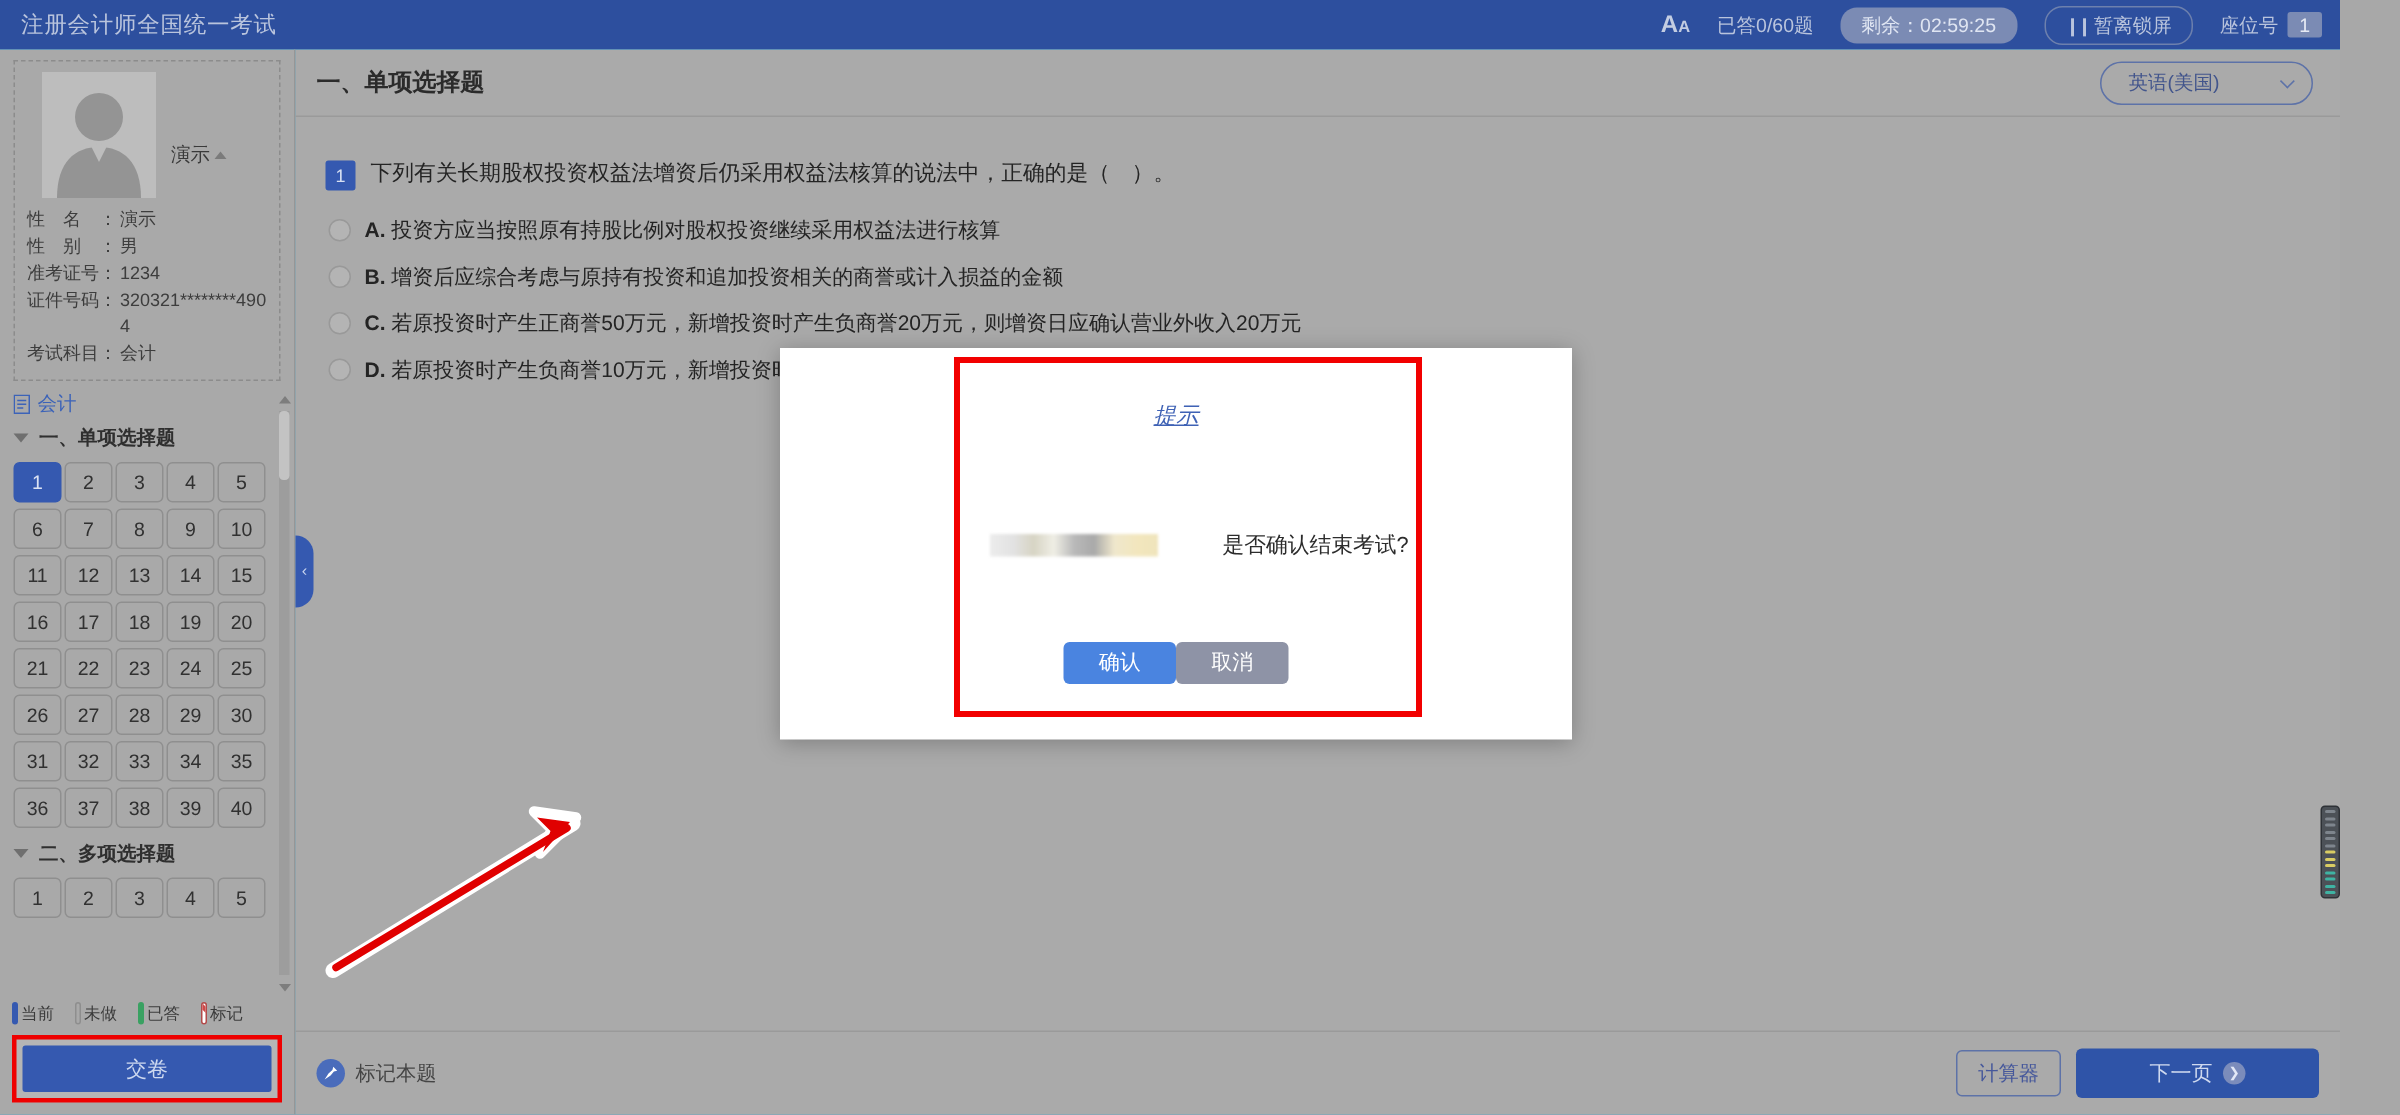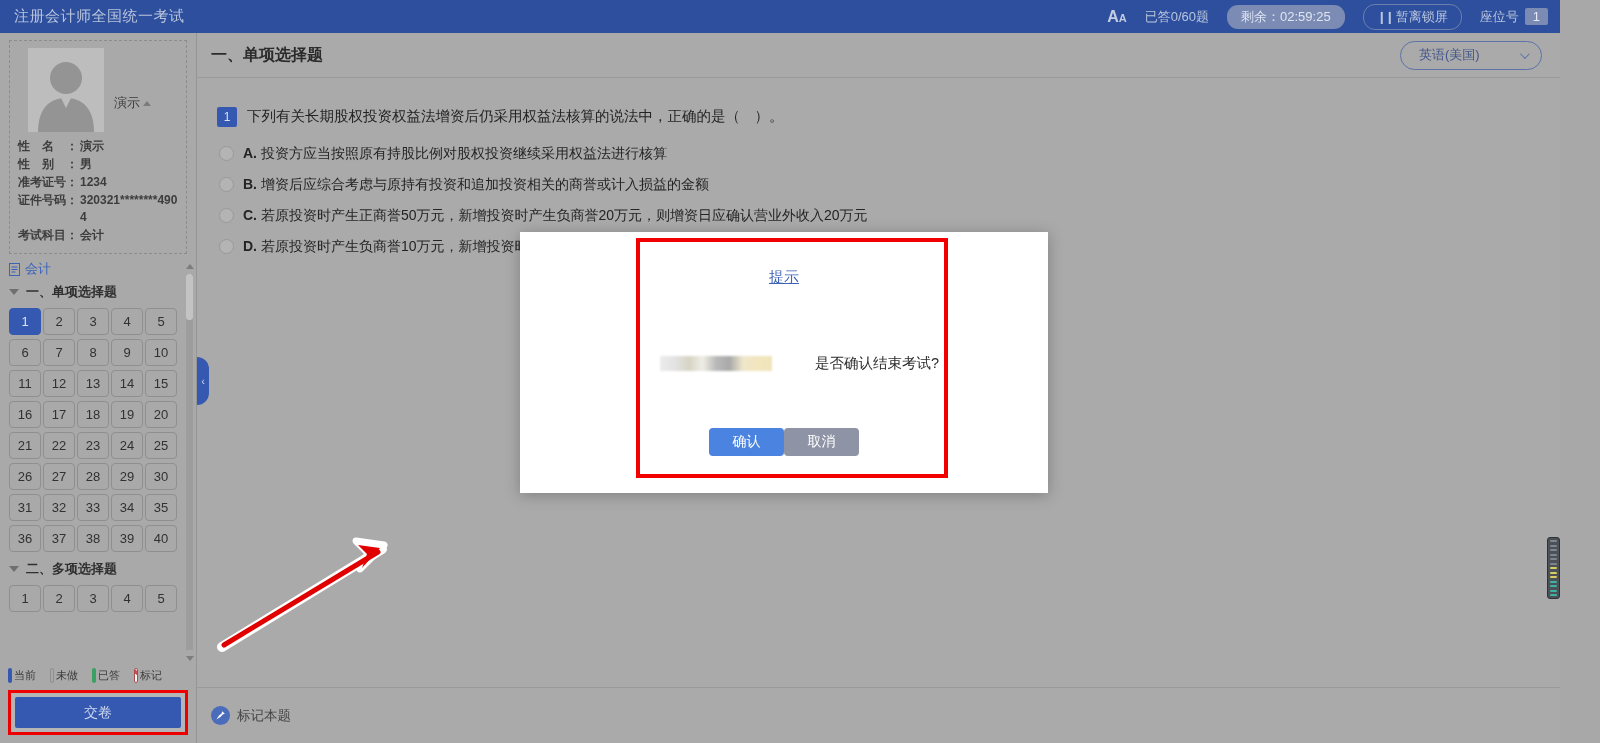--- a/index.html
+++ b/index.html
@@ -108,21 +108,21 @@
     color: #3a3a3a;
     display: flex; align-items: center; gap: 3px;
   }
   .caret-up {
     width: 0; height: 0;
     border-left: 4px solid transparent;
     border-right: 4px solid transparent;
     border-bottom: 5px solid #7b7b7b;
     display: inline-block;
   }
-  .profile-rows { margin-top: 6px; font-weight: bold; }
+  .profile-rows { margin-top: 6px; }
   .prow {
     display: flex;
     font-size: 12px;
     color: #3d3d3d;
     line-height: 17px;
     margin-bottom: 1px;
   }
   .prow .k { white-space: pre; flex: 0 0 auto; }
   .prow .v { margin-left: 2px; word-break: break-all; }
 
@@ -395,20 +395,21 @@
     width: 312px; height: 240px;
     border: 4px solid #f20000;
   }
   .modal-title {
     position: absolute;
     left: 0; right: 0; top: 36px;
     text-align: center;
     font-size: 15px;
     color: #3f62b5;
     text-decoration: underline;
+    font-style: italic;
   }
   .modal-msg {
     position: absolute;
     left: 140px; top: 122px;
     display: flex; align-items: center; gap: 7px;
   }
   .redact {
     width: 112px; height: 15px;
     background: linear-gradient(90deg,
       #ececec 0%, #e2e2e2 14%, #d7d4c4 26%,
@@ -650,20 +651,27 @@
 
       <div class="main-footer">
         <div class="mark-wrap">
           <span class="pin-circle">
             <svg width="11" height="11" viewBox="0 0 11 11">
                   <path d="M7.2 1.2 L9.8 3.8 L7.6 4.4 L5.4 7.0 L4.0 5.6 L1.4 9.6 L5.4 7.0 L4.0 5.6 L6.6 3.4 Z" fill="#ffffff"></path>
                 </svg>
           </span>
           <span class="mark-lbl">标记本题</span>
         </div>
+        <div class="footer-right">
+          <button class="calc-btn">计算器</button>
+          <button class="next-btn">
+            <span>下一页</span>
+            <span class="arrow-circle">❯</span>
+          </button>
+        </div>
       </div>
 
       <div class="meter-widget">
         <div class="meter-seg"></div>
         <div class="meter-seg"></div>
         <div class="meter-seg"></div>
         <div class="meter-seg"></div>
         <div class="meter-seg"></div>
         <div class="meter-seg"></div>
         <div class="meter-seg y"></div>

